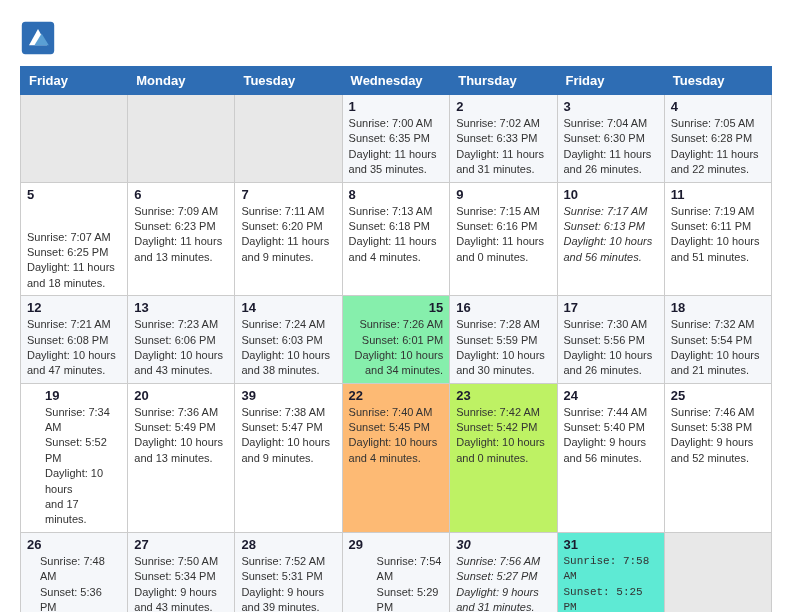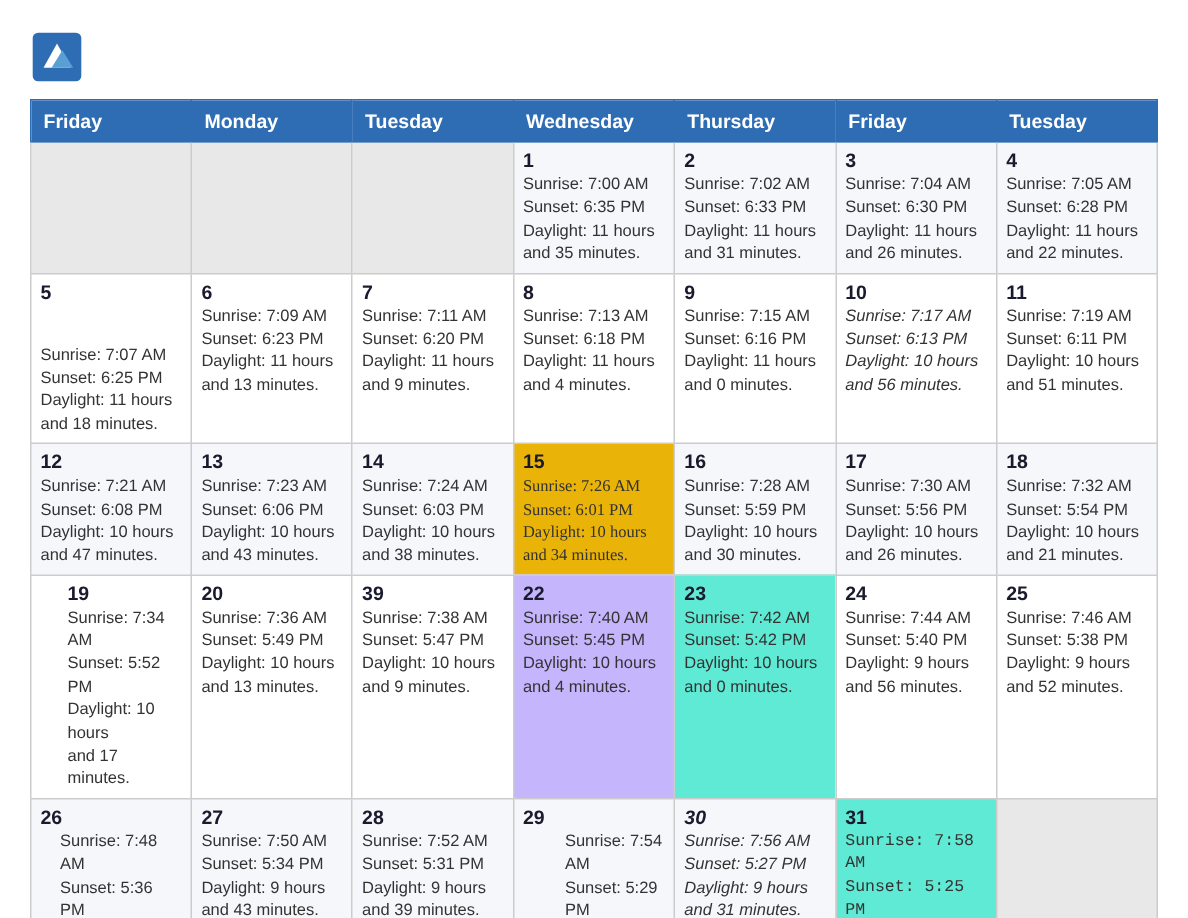--- a/index.html
+++ b/index.html
@@ -214,23 +214,23 @@
 Daylight: 10 hours
 and 43 minutes.</div>
         </td>
         <td style="background: rgb(245, 247, 250);">
           <div class="day-number">14</div>
           <div class="day-info" style="white-space: pre-line;">Sunrise: 7:24 AM
 Sunset: 6:03 PM
 Daylight: 10 hours
 and 38 minutes.</div>
         </td>
-        <td style="background: #eab308;">
+        <td style="background: #86efac; text-align: right;">
           <div class="day-number">15</div>
-          <div class="day-info" style="white-space: pre-line; font-family: Liberation Serif, serif;">Sunrise: 7:26 AM
+          <div class="day-info" style="white-space: pre-line;">Sunrise: 7:26 AM
 Sunset: 6:01 PM
 Daylight: 10 hours
 and 34 minutes.</div>
         </td>
         <td style="background: rgb(245, 247, 250);">
           <div class="day-number">16</div>
           <div class="day-info" style="white-space: pre-line;">Sunrise: 7:28 AM
 Sunset: 5:59 PM
 Daylight: 10 hours
 and 30 minutes.</div>
@@ -265,28 +265,28 @@
 Daylight: 10 hours
 and 13 minutes.</div>
         </td>
         <td style="background: rgb(255, 255, 255);">
           <div class="day-number">39</div>
           <div class="day-info" style="white-space: pre-line;">Sunrise: 7:38 AM
 Sunset: 5:47 PM
 Daylight: 10 hours
 and 9 minutes.</div>
         </td>
-        <td style="background: #c4b5fd;">
+        <td style="background: #fdba74;">
           <div class="day-number">22</div>
           <div class="day-info" style="white-space: pre-line;">Sunrise: 7:40 AM
 Sunset: 5:45 PM
 Daylight: 10 hours
 and 4 minutes.</div>
         </td>
-        <td style="background: #5eead4;">
+        <td style="background: #bef264;">
           <div class="day-number">23</div>
           <div class="day-info" style="white-space: pre-line;">Sunrise: 7:42 AM
 Sunset: 5:42 PM
 Daylight: 10 hours
 and 0 minutes.</div>
         </td>
         <td style="background: rgb(255, 255, 255);">
           <div class="day-number">24</div>
           <div class="day-info" style="white-space: pre-line;">Sunrise: 7:44 AM
 Sunset: 5:40 PM

